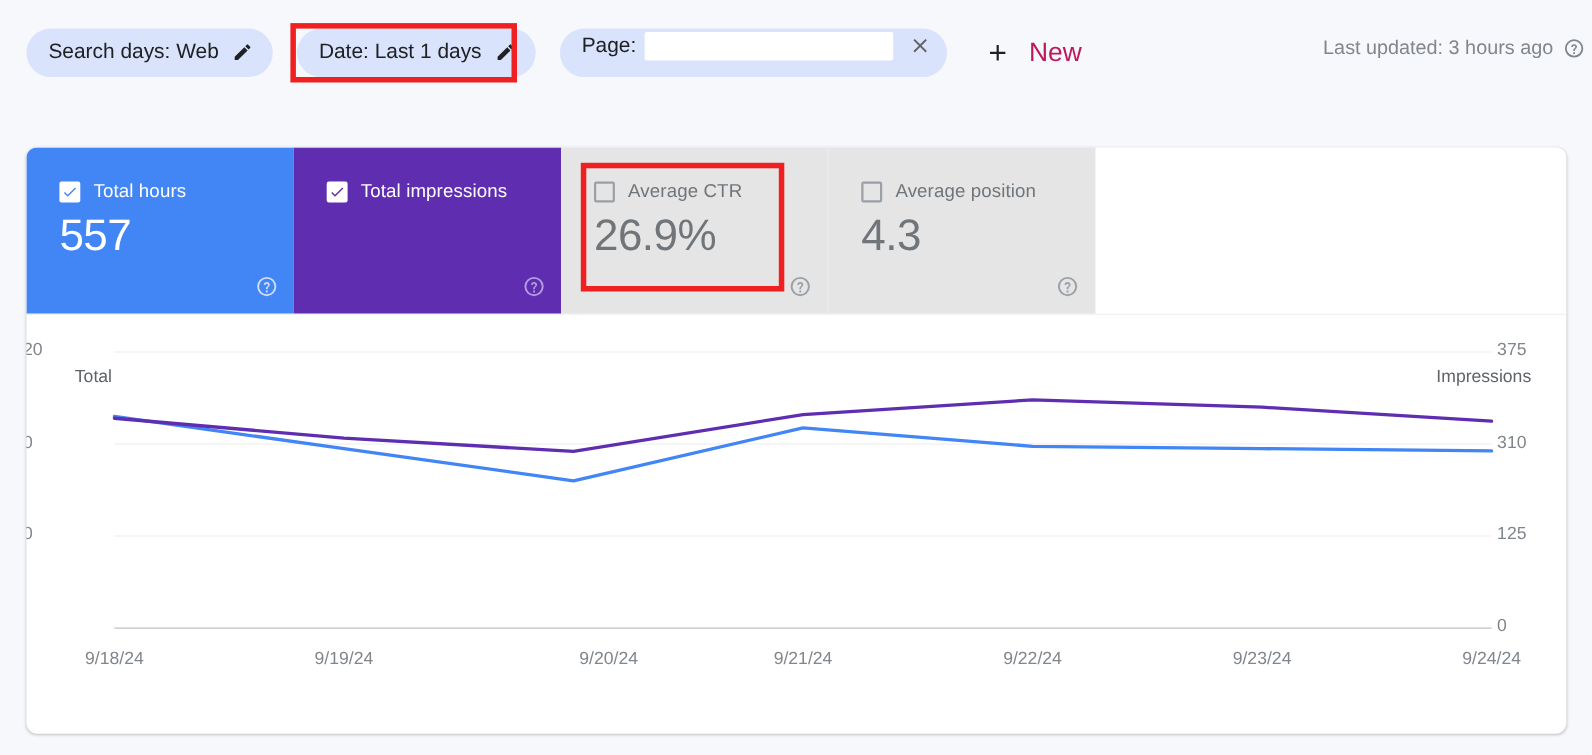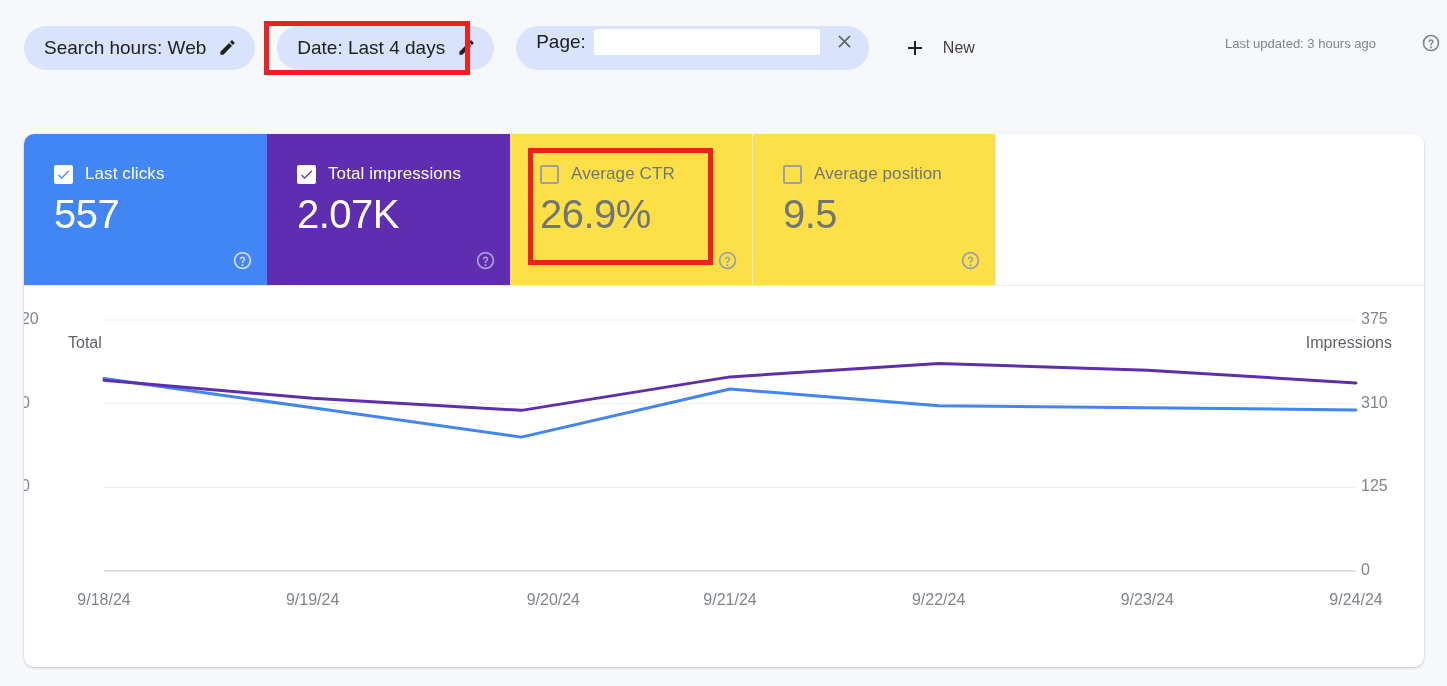--- a/index.html
+++ b/index.html
@@ -28,45 +28,45 @@
     padding: 0 10px 12px 20px; margin-right: 26px;
   }
   .page-input {
     width: 226px; height: 26px; background: #fff; border: none; outline: none;
     margin-left: 8px; border-radius: 2px; font-size: 17px;
     font-family: "Liberation Sans", sans-serif; padding: 0 6px; color: #202124;
   }
   .chip-x { margin-left: 14px; margin-right: 4px; display: inline-flex; cursor: pointer; }
   .new-btn {
     display: flex; align-items: center; height: 40px; cursor: pointer;
-    font-size: 16px; color: #404040; padding: 0 8px;
+    font-size: 24px; color: #be185d; padding: 0 8px;
   }
   .new-btn .plus { margin-right: 16px; display: inline-flex; }
   .last-updated {
     position: absolute; right: 6px; top: 33px;
     display: flex; align-items: center;
-    font-size: 13px; color: #80868b; white-space: nowrap; gap: 36px;
+    font-size: 18px; color: #80868b; white-space: nowrap;
   }
   .last-updated .q { margin-left: 9px; display: inline-flex; }
 
   
   .panel {
     position: absolute; left: 24px; top: 134px; width: 1400px; height: 533px;
     background: #fff; border-radius: 10px;
     box-shadow: 0 1px 3px rgba(60,64,67,.20), 0 1px 2px rgba(60,64,67,.10);
     overflow: hidden;
   }
   .metrics { display: flex; height: 152px; border-bottom: 1px solid #e8eaed; }
   .metric {
     flex: 0 0 243px; position: relative; padding: 30px 0 0 30px;
     border-right: 1px solid #e8eaed; cursor: pointer;
   }
   .metric.blue { background: #4285f4; border-right: none; }
   .metric.purple { background: #5f2eb0; border-right: none; }
-  .metric.plain { background: #fde047; }
+  .metric.plain { background: #e5e5e5; }
   .metric.filler { flex: 1 1 auto; background: #fff; border-right: none; }
   .metric-head { display: flex; align-items: center; }
   .cbox {
     width: 19px; height: 19px; border-radius: 2px;
     display: inline-flex; align-items: center; justify-content: center;
     margin-right: 12px; flex: none;
   }
   .cbox.on { background: #fff; }
   .cbox.off { border: 2px solid #9aa0a6; background: transparent; }
   .metric-label { font-size: 17px; letter-spacing: .1px; }
@@ -98,30 +98,30 @@
   .redbox { position: absolute; border: 5px solid #ef2020; pointer-events: none; }
 </style>
 </head>
 <body>
 
 <div id="root">
 
   <div class="filter-bar">
 
     <div class="chip">
-      <span>Search hours: Web</span>
+      <span>Search days: Web</span>
       <span class="pencil">
         <svg width="19" height="19" viewBox="0 0 24 24">
             <path fill="#202124" d="M3 17.25V21h3.75L17.81 9.94l-3.75-3.75L3 17.25zM20.71 7.04a1 1 0 0 0 0-1.41l-2.34-2.34a1 1 0 0 0-1.41 0l-1.83 1.83 3.75 3.75 1.83-1.83z"></path>
           </svg>
       </span>
     </div>
 
     <div class="chip">
-      <span>Date: Last 4 days</span>
+      <span>Date: Last 1 days</span>
       <span class="pencil">
         <svg width="19" height="19" viewBox="0 0 24 24">
             <path fill="#202124" d="M3 17.25V21h3.75L17.81 9.94l-3.75-3.75L3 17.25zM20.71 7.04a1 1 0 0 0 0-1.41l-2.34-2.34a1 1 0 0 0-1.41 0l-1.83 1.83 3.75 3.75 1.83-1.83z"></path>
           </svg>
       </span>
     </div>
 
     <div class="chip chip-page">
       <span>Page:</span>
       <input class="page-input" type="text" value="" style="">
@@ -155,40 +155,39 @@
 
     <div class="metrics">
 
       <div class="metric blue">
         <div class="metric-head">
           <span class="cbox on">
             <svg width="15" height="15" viewBox="0 0 24 24">
                 <path fill="#4285f4" d="M9 16.2 4.8 12l-1.4 1.4L9 19 21 7l-1.4-1.4z"></path>
               </svg>
           </span>
-          <span class="metric-label">Last clicks</span>
+          <span class="metric-label">Total hours</span>
         </div>
         <div class="metric-value">557</div>
         <span class="help">
           <svg width="21" height="21" viewBox="0 0 24 24">
               <path fill="#cddcfb" d="M12 2a10 10 0 1 0 0 20 10 10 0 0 0 0-20zm0 18a8 8 0 1 1 0-16 8 8 0 0 1 0 16zm.9-5.2h-1.8v-1.1c0-1.5 2.2-1.7 2.2-3.2a1.3 1.3 0 0 0-2.6 0H8.9a3.1 3.1 0 1 1 6.2 0c0 1.9-2.2 2.1-2.2 3.5v.8zm.1 1.4h-2v2h2v-2z"></path>
             </svg>
         </span>
       </div>
 
       <div class="metric purple">
         <div class="metric-head">
           <span class="cbox on">
             <svg width="15" height="15" viewBox="0 0 24 24">
                 <path fill="#5f2eb0" d="M9 16.2 4.8 12l-1.4 1.4L9 19 21 7l-1.4-1.4z"></path>
               </svg>
           </span>
           <span class="metric-label">Total impressions</span>
         </div>
-        <div class="metric-value">2.07K</div>
         <span class="help">
           <svg width="21" height="21" viewBox="0 0 24 24">
               <path fill="#b49ae0" d="M12 2a10 10 0 1 0 0 20 10 10 0 0 0 0-20zm0 18a8 8 0 1 1 0-16 8 8 0 0 1 0 16zm.9-5.2h-1.8v-1.1c0-1.5 2.2-1.7 2.2-3.2a1.3 1.3 0 0 0-2.6 0H8.9a3.1 3.1 0 1 1 6.2 0c0 1.9-2.2 2.1-2.2 3.5v.8zm.1 1.4h-2v2h2v-2z"></path>
             </svg>
         </span>
       </div>
 
       <div class="metric plain">
         <div class="metric-head">
           <span class="cbox off"></span>
@@ -200,21 +199,21 @@
               <path fill="#9aa0a6" d="M12 2a10 10 0 1 0 0 20 10 10 0 0 0 0-20zm0 18a8 8 0 1 1 0-16 8 8 0 0 1 0 16zm.9-5.2h-1.8v-1.1c0-1.5 2.2-1.7 2.2-3.2a1.3 1.3 0 0 0-2.6 0H8.9a3.1 3.1 0 1 1 6.2 0c0 1.9-2.2 2.1-2.2 3.5v.8zm.1 1.4h-2v2h2v-2z"></path>
             </svg>
         </span>
       </div>
 
       <div class="metric plain">
         <div class="metric-head">
           <span class="cbox off"></span>
           <span class="metric-label">Average position</span>
         </div>
-        <div class="metric-value">9.5</div>
+        <div class="metric-value">4.3</div>
         <span class="help">
           <svg width="21" height="21" viewBox="0 0 24 24">
               <path fill="#9aa0a6" d="M12 2a10 10 0 1 0 0 20 10 10 0 0 0 0-20zm0 18a8 8 0 1 1 0-16 8 8 0 0 1 0 16zm.9-5.2h-1.8v-1.1c0-1.5 2.2-1.7 2.2-3.2a1.3 1.3 0 0 0-2.6 0H8.9a3.1 3.1 0 1 1 6.2 0c0 1.9-2.2 2.1-2.2 3.5v.8zm.1 1.4h-2v2h2v-2z"></path>
             </svg>
         </span>
       </div>
 
       <div class="metric filler"></div>
     </div>
 

